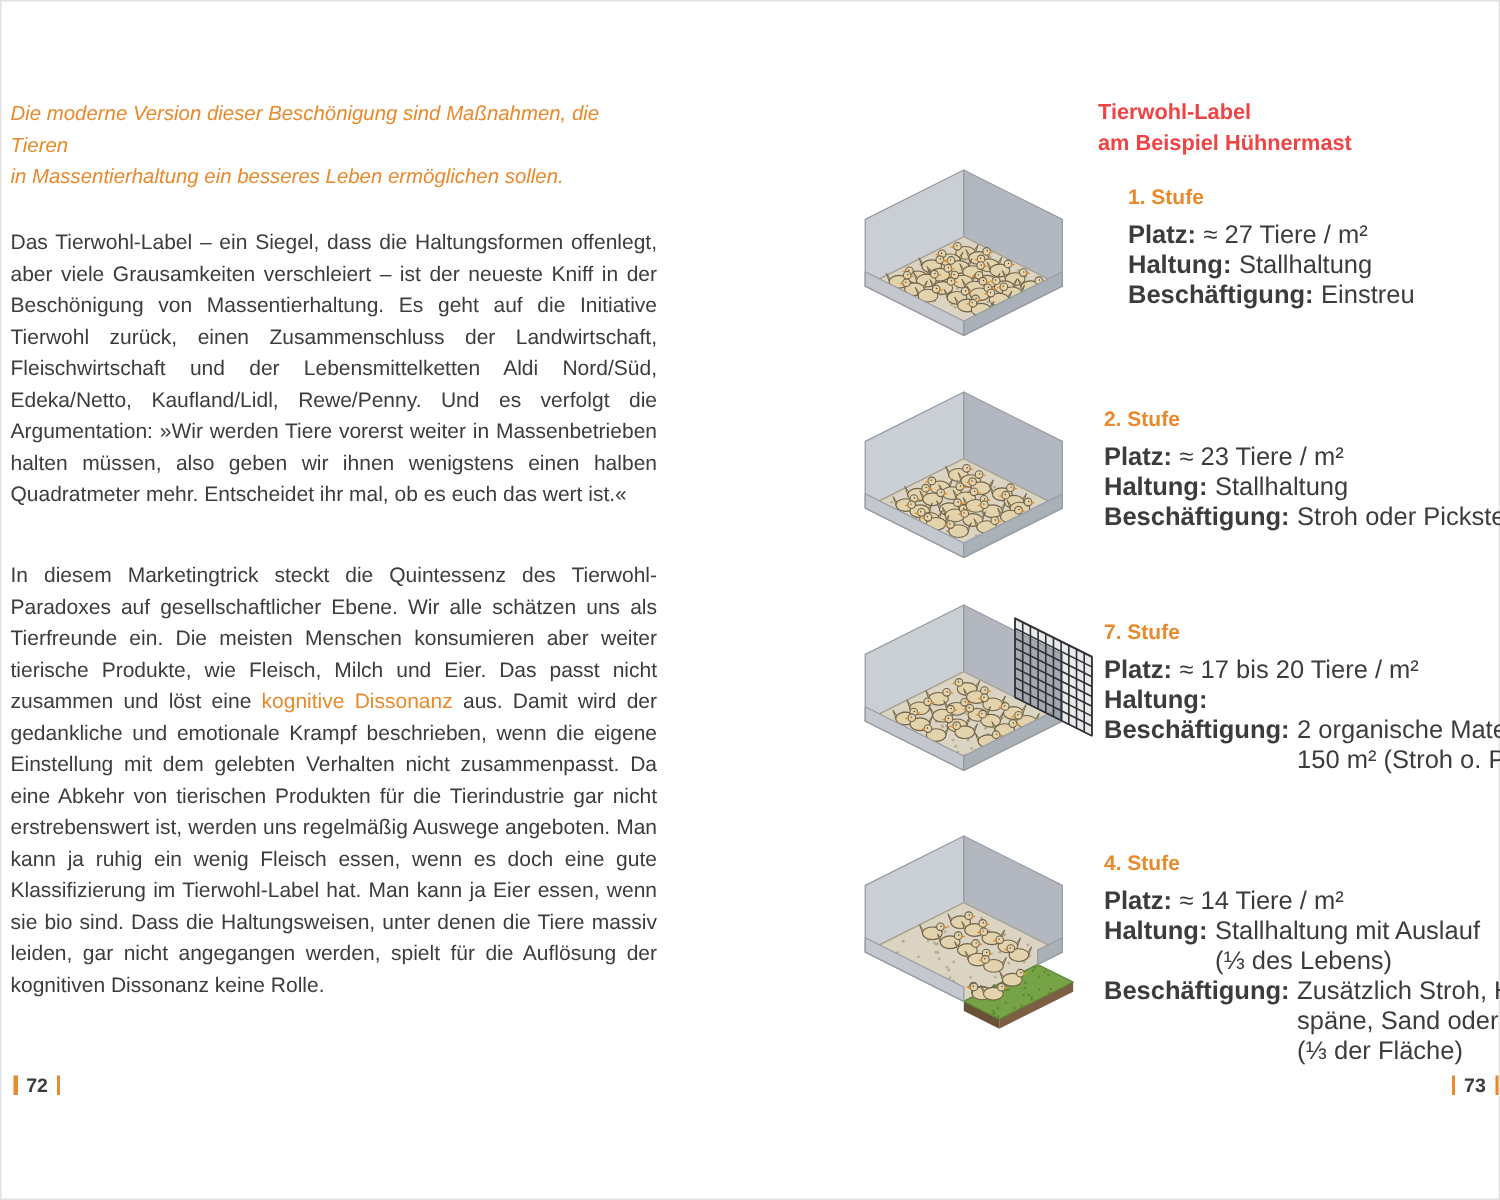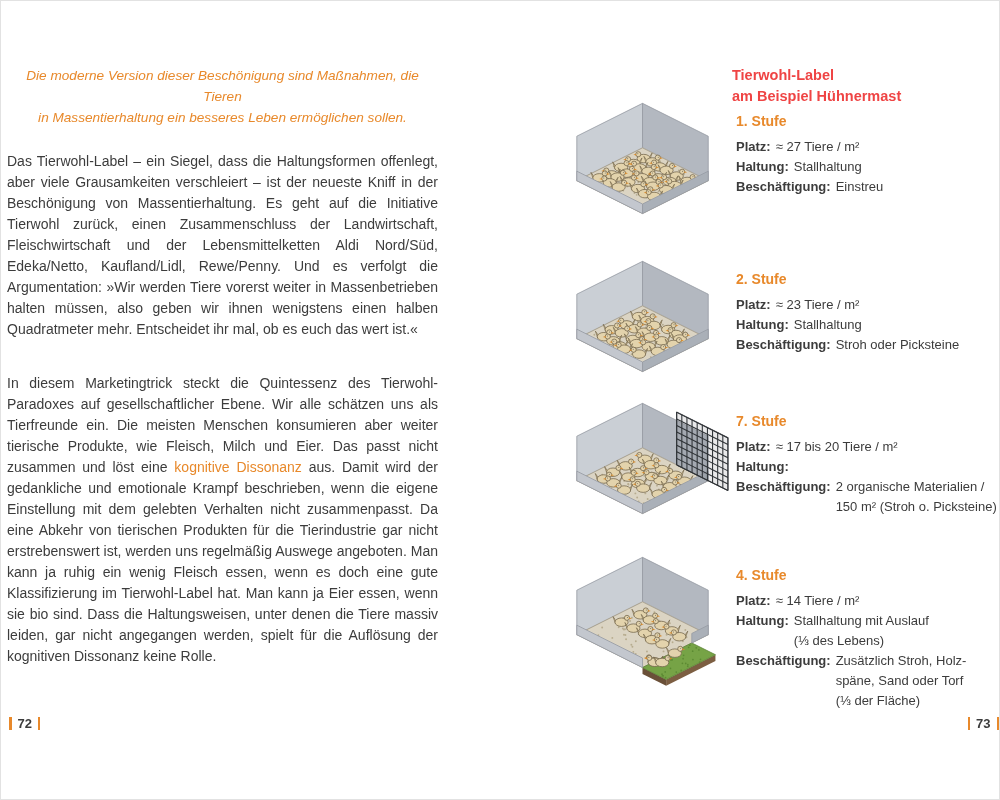--- a/index.html
+++ b/index.html
@@ -8,21 +8,21 @@
     font-family:"Liberation Sans","DejaVu Sans",sans-serif;
     color:#3c3c3c;
     position:relative;
   }
   .spread { position:absolute; inset:0; background:#ffffff; border:1px solid #e2e2e2; }
 
   
   .page-left { position:absolute; left:6px; top:0; width:431px; height:800px; }
   .intro {
     margin-top:64px;
-    text-align:center;
+    text-align:left;
     font-style:italic;
     color:#e8892b;
     font-size:13.6px;
     line-height:21px;
     white-space:pre-line;
   }
   .bodytext {
     margin-top:23px;
     font-size:14px;
     line-height:21px;
@@ -55,21 +55,21 @@
     font-size:14.5px;
     font-weight:bold;
     line-height:21px;
     color:#ef4444;
   }
   .stage { position:absolute; left:0; width:100%; display:flex; align-items:flex-start; }
   .stage-illu { flex:0 0 164px; display:flex; justify-content:center; padding-top:6px; }
   svg.pen { width:170px; height:142px; overflow:visible; }
   .stage-info { flex:1; padding-top:20px; min-width:0; }
   .stage-title { color:#e8892b; font-size:14px; font-weight:bold; line-height:20px; margin-bottom:6px; }
-  .stage-row { display:flex; font-size:13px; line-height:20px; }
+  .stage-row { display:flex; font-size:17px; line-height:20px; }
   .row-label { font-weight:bold; margin-right:5px; white-space:pre; }
   .row-value { white-space:pre; }
 </style>
 </head>
 <body>
 
 <div class="spread">
 
   <div class="page-left">
     <div class="intro">Die moderne Version dieser Beschönigung sind Maßnahmen, die Tieren
@@ -85,21 +85,21 @@
       <span class="bar"></span>
     </div>
   </div>
 
   <div class="page-right">
     <div class="rp-heading">
       <div>Tierwohl-Label</div>
       <div>am Beispiel Hühnermast</div>
     </div>
 
-    <section class="stage" style="top:90px;">
+    <section class="stage" style="top:100px;gap:16px;">
       <div class="stage-illu">
         <svg class="pen" viewBox="16 -4 160 134">
             <polygon points="26.0,75.0 88.0,44.0 88.0,2.0 26.0,33.0" fill="#cacfd5" stroke="#979ca4" stroke-width="0.8" stroke-linejoin="round"></polygon>
             <polygon points="88.0,44.0 150.0,75.0 150.0,33.0 88.0,2.0" fill="#b3b8c0" stroke="#979ca4" stroke-width="0.8" stroke-linejoin="round"></polygon>
             <polygon points="88.0,44.0 150.0,75.0 88.0,106.0 26.0,75.0" fill="#dbd4c3" stroke="#a89f8d" stroke-width="0.8" stroke-linejoin="round"></polygon>
             <circle cx="91.8398011272028" cy="90.83935097036883" r="0.9" fill="#b7ac8f"></circle>
             <circle cx="69.8230657215789" cy="84.23666029056534" r="0.9" fill="#b7ac8f"></circle>
             <circle cx="84.4711026667431" cy="81.4193649844639" r="0.9" fill="#b7ac8f"></circle>
             <circle cx="79.38782265681772" cy="95.72354176467285" r="0.9" fill="#b7ac8f"></circle>
             <circle cx="104.36880096722393" cy="72.81739041356369" r="0.9" fill="#b7ac8f"></circle>

